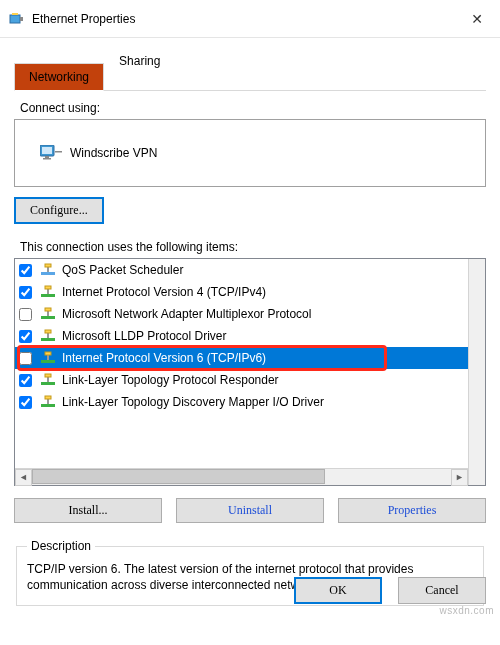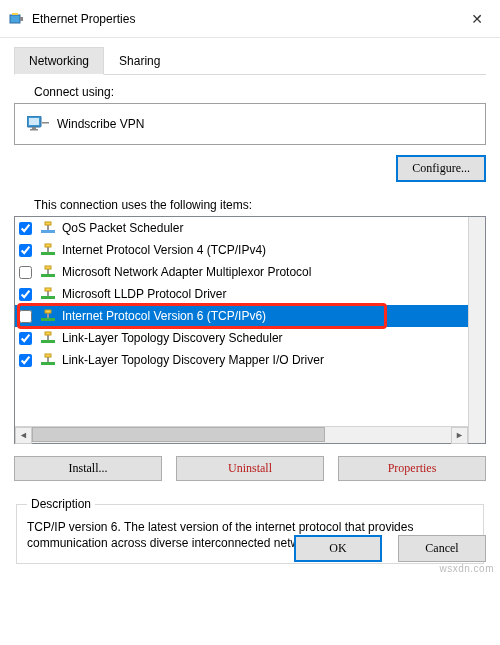--- a/index.html
+++ b/index.html
@@ -4,28 +4,28 @@
 <style>
   * { box-sizing: border-box; font-family: "Segoe UI", Tahoma, sans-serif; }
   body { margin: 0; background: #fff; width: 500px; height: 645px; overflow: hidden; font-size: 12px; }
   .titlebar { height: 38px; background: #fff; border-bottom: 1px solid #e5e5e5; display: flex; align-items: center; padding: 0 8px; color: #000; }
   .titlebar .icon { margin-right: 8px; display:inline-flex;}
   .titlebar .title { flex: 1; font-size: 12px; }
   .titlebar .close { width: 46px; height: 30px; display:flex; align-items:center; justify-content:center; font-size:14px; color:#333; margin-right:-8px;}
   .content { padding: 8px 14px 12px 14px; position:relative;}
   .tabs { display:flex; border-bottom:1px solid #d9d9d9; margin-bottom:10px; }
   .tab { padding:6px 14px; font-size:12px; border:1px solid transparent; position:relative; top:1px; cursor:pointer;}
-  .tab.active { background:#e5e5e5; border:1px solid #d9d9d9; border-bottom:1px solid #fff; }
-  .label { font-size:12px; margin: 4px 20px; }
-  .connect-box { border:1px solid #a0a0a0; background:#fff; padding:12px; display:flex; align-items:center; gap:8px; margin-top:4px;}
+  .tab.active { background:#c2410c; border:1px solid #d9d9d9; border-bottom:1px solid #fff;margin-top:16px; }
+  .label { font-size:12px; margin: 4px 6px; }
+  .connect-box { border:1px solid #a0a0a0; background:#fff; padding:25px; display:flex; align-items:center; gap:8px; margin-top:4px;}
   .net-icon { width:22px; height:16px; display:inline-block; }
-  .row-buttons { display:flex; justify-content:flex-end; margin-top:10px; }
+  .row-buttons { display:flex; justify-content:flex-start; margin-top:10px; }
   button.win { font:12px "Segoe UI"; background:#e1e1e1; border:1px solid #adadad; padding:4px 14px; min-width:88px; cursor:pointer;}
   button.win.primary { border:2px solid #0078d7; }
-  button.win:disabled { color:#b91c1c; cursor:default;text-align:center;}
+  button.win:disabled { color:#1d4ed8; cursor:default;text-align:center;}
   .items-area { margin-top:16px; }
   .scroll-frame { border:1px solid #828790; background:#fff; position:relative; height:228px; margin-top:4px; display:flex; }
   .scroll-body { flex:1; overflow:hidden; position:relative; }
   .hscroll { position:absolute; left:0; right:17px; bottom:0; height:17px; background:#f0f0f0; border-top:1px solid #d4d4d4; display:flex; align-items:center;}
   .hscroll .arrow { width:17px; height:17px; display:flex; align-items:center; justify-content:center; font-size:9px; color:#606060; border:1px solid #cdcdcd; background:#f0f0f0;}
   .hscroll .track { flex:1; height:17px; position:relative;}
   .hscroll .thumb { position:absolute; left:0; top:0; height:15px; width:70%; background:#cdcdcd; border:1px solid #b0b0b0;}
   .vscroll { width:17px; background:#f0f0f0; border-left:1px solid #d4d4d4; }
   .item-row { display:flex; align-items:center; gap:6px; height:22px; padding:0 4px; font-size:12px; white-space:nowrap;}
   .item-row.selected { background:#0078d7; color:#fff; }
@@ -144,21 +144,21 @@
           </div>
           <div class="item-row">
             <input type="checkbox" checked="" style="">
             <span class="proto-icon">
               <svg width="16" height="16" viewBox="0 0 16 16">
                 <rect x="1" y="10" width="14" height="3" fill="#3cb043"></rect>
                 <rect x="7" y="4" width="2" height="6" fill="#999"></rect>
                 <rect x="5" y="2" width="6" height="3" fill="#ffd24d" stroke="#c49a1a"></rect>
               </svg>
             </span>
-            <span>Link-Layer Topology Discovery Scheduler</span>
+            <span>Link-Layer Topology Protocol Responder</span>
           </div>
           <div class="item-row">
             <input type="checkbox" checked="" style="">
             <span class="proto-icon">
               <svg width="16" height="16" viewBox="0 0 16 16">
                 <rect x="1" y="10" width="14" height="3" fill="#3cb043"></rect>
                 <rect x="7" y="4" width="2" height="6" fill="#999"></rect>
                 <rect x="5" y="2" width="6" height="3" fill="#ffd24d" stroke="#c49a1a"></rect>
               </svg>
             </span>

